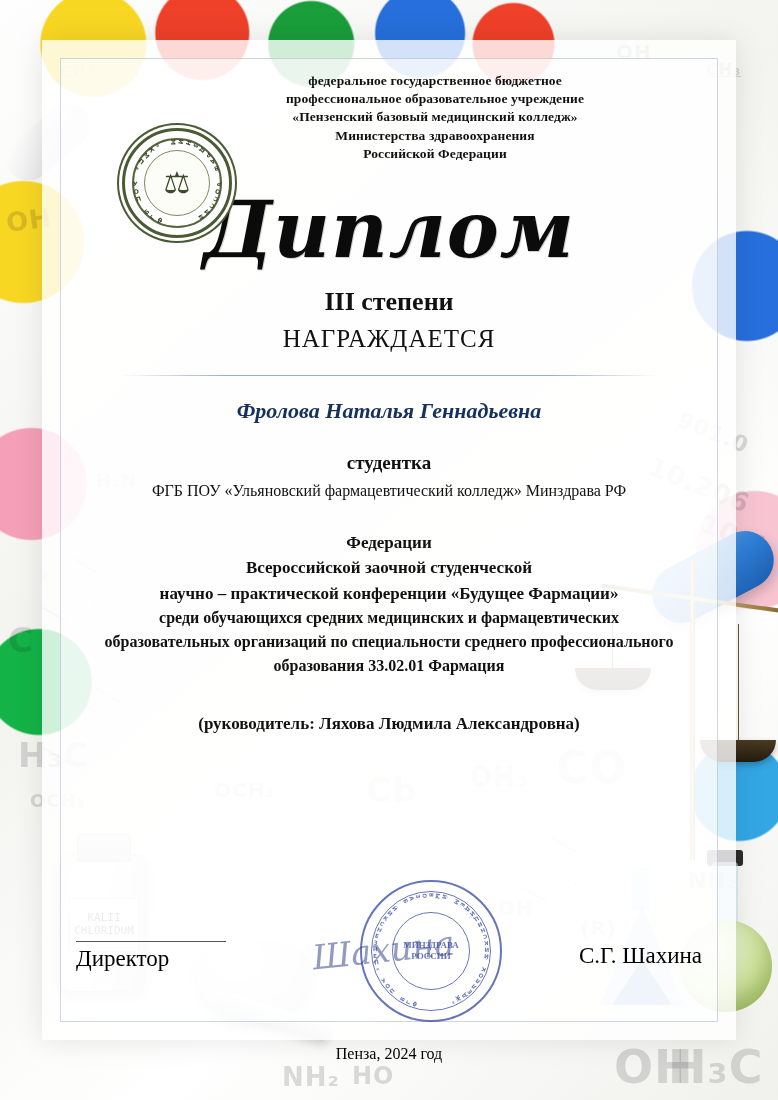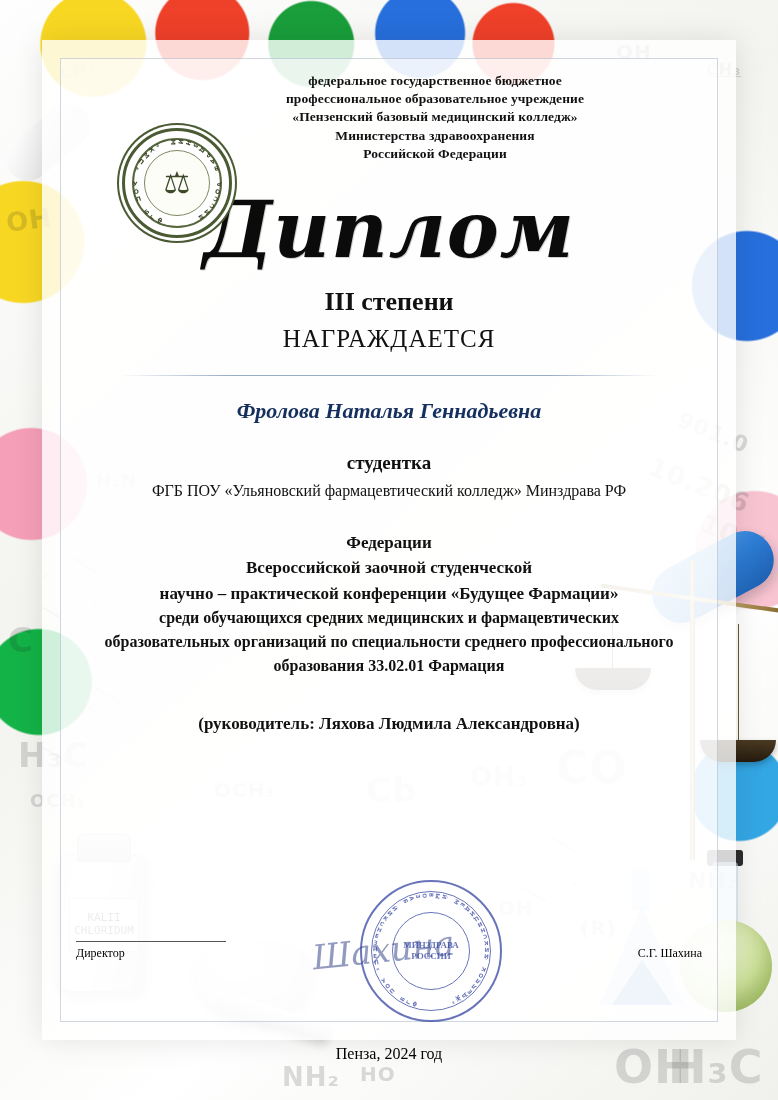--- a/index.html
+++ b/index.html
@@ -290,22 +290,22 @@
     margin-top: 36px;
     font-size: 17px;
     font-weight: bold;
   }
 
   .sign-row {
     position: absolute;
     left: 34px; right: 34px; top: 900px;
     display: flex;
     justify-content: space-between;
-    align-items: flex-end;
-    font-size: 12px;
+    align-items: center;
+    font-size: 23px;
   }
   .sign-line {
     width: 150px;
     border-bottom: 1px solid #555;
     height: 1px;
     margin: 0 auto 4px auto;
   }
   .place-date {
     position: absolute;
     left: 0; right: 0; top: 1005px;
@@ -382,21 +382,21 @@
       <div class="bg-text" style="left: 706px; top: 60px; font-size: 16px; transform: rotate(0deg); text-decoration: underline;">СН₃</div>
       <div class="bg-text" style="left: 646px; top: 470px; font-size: 26px; transform: rotate(22deg);">10.206</div>
       <div class="bg-text" style="left: 700px; top: 520px; font-size: 26px; transform: rotate(22deg);">10.4</div>
       <div class="bg-text" style="left: 676px; top: 420px; font-size: 22px; transform: rotate(22deg);">901.0</div>
       <div class="bg-text" style="left: 556px; top: 742px; font-size: 44px; transform: rotate(0deg);">CO</div>
       <div class="bg-text" style="left: 366px; top: 770px; font-size: 34px; transform: rotate(0deg);">Cb</div>
       <div class="bg-text" style="left: 470px; top: 762px; font-size: 26px; transform: rotate(0deg);">ОН₃</div>
       <div class="bg-text" style="left: 214px; top: 778px; font-size: 20px; transform: rotate(0deg);">ОСН₃</div>
       <div class="bg-text" style="left: 688px; top: 868px; font-size: 22px; transform: rotate(0deg);">NH₂</div>
       <div class="bg-text" style="left: 282px; top: 1062px; font-size: 26px; transform: rotate(0deg);">NH₂</div>
-      <div class="bg-text" style="left: 360px; top: 1062px; font-size: 20px; transform: rotate(0deg);">HO</div>
+      <div class="bg-text" style="left: 352px; top: 1062px; font-size: 24px; transform: rotate(0deg);">HO</div>
       <div class="bg-text" style="left: 614px; top: 1040px; font-size: 46px; transform: rotate(0deg);">OH</div>
       <div class="bg-text" style="left: 668px; top: 1040px; font-size: 46px; transform: rotate(0deg);">H₃C</div>
       <div class="bg-text" style="left: 580px; top: 916px; font-size: 20px; transform: rotate(0deg);">(R)</div>
       <div class="bg-text" style="left: 498px; top: 896px; font-size: 20px; transform: rotate(0deg);">ОН</div>
       <div class="bg-text" style="left: 8px; top: 620px; font-size: 34px; transform: rotate(0deg);">C</div>
       <div class="bg-text" style="left: 96px; top: 470px; font-size: 18px; transform: rotate(0deg);">H₂N</div>
     </div>
   <div class="bg-hex" style="left:40px; top:560px;"></div>
   <div class="bg-hex" style="left:92px; top:640px;"></div>
   <div class="bg-hex" style="left:40px; top:700px;"></div>

